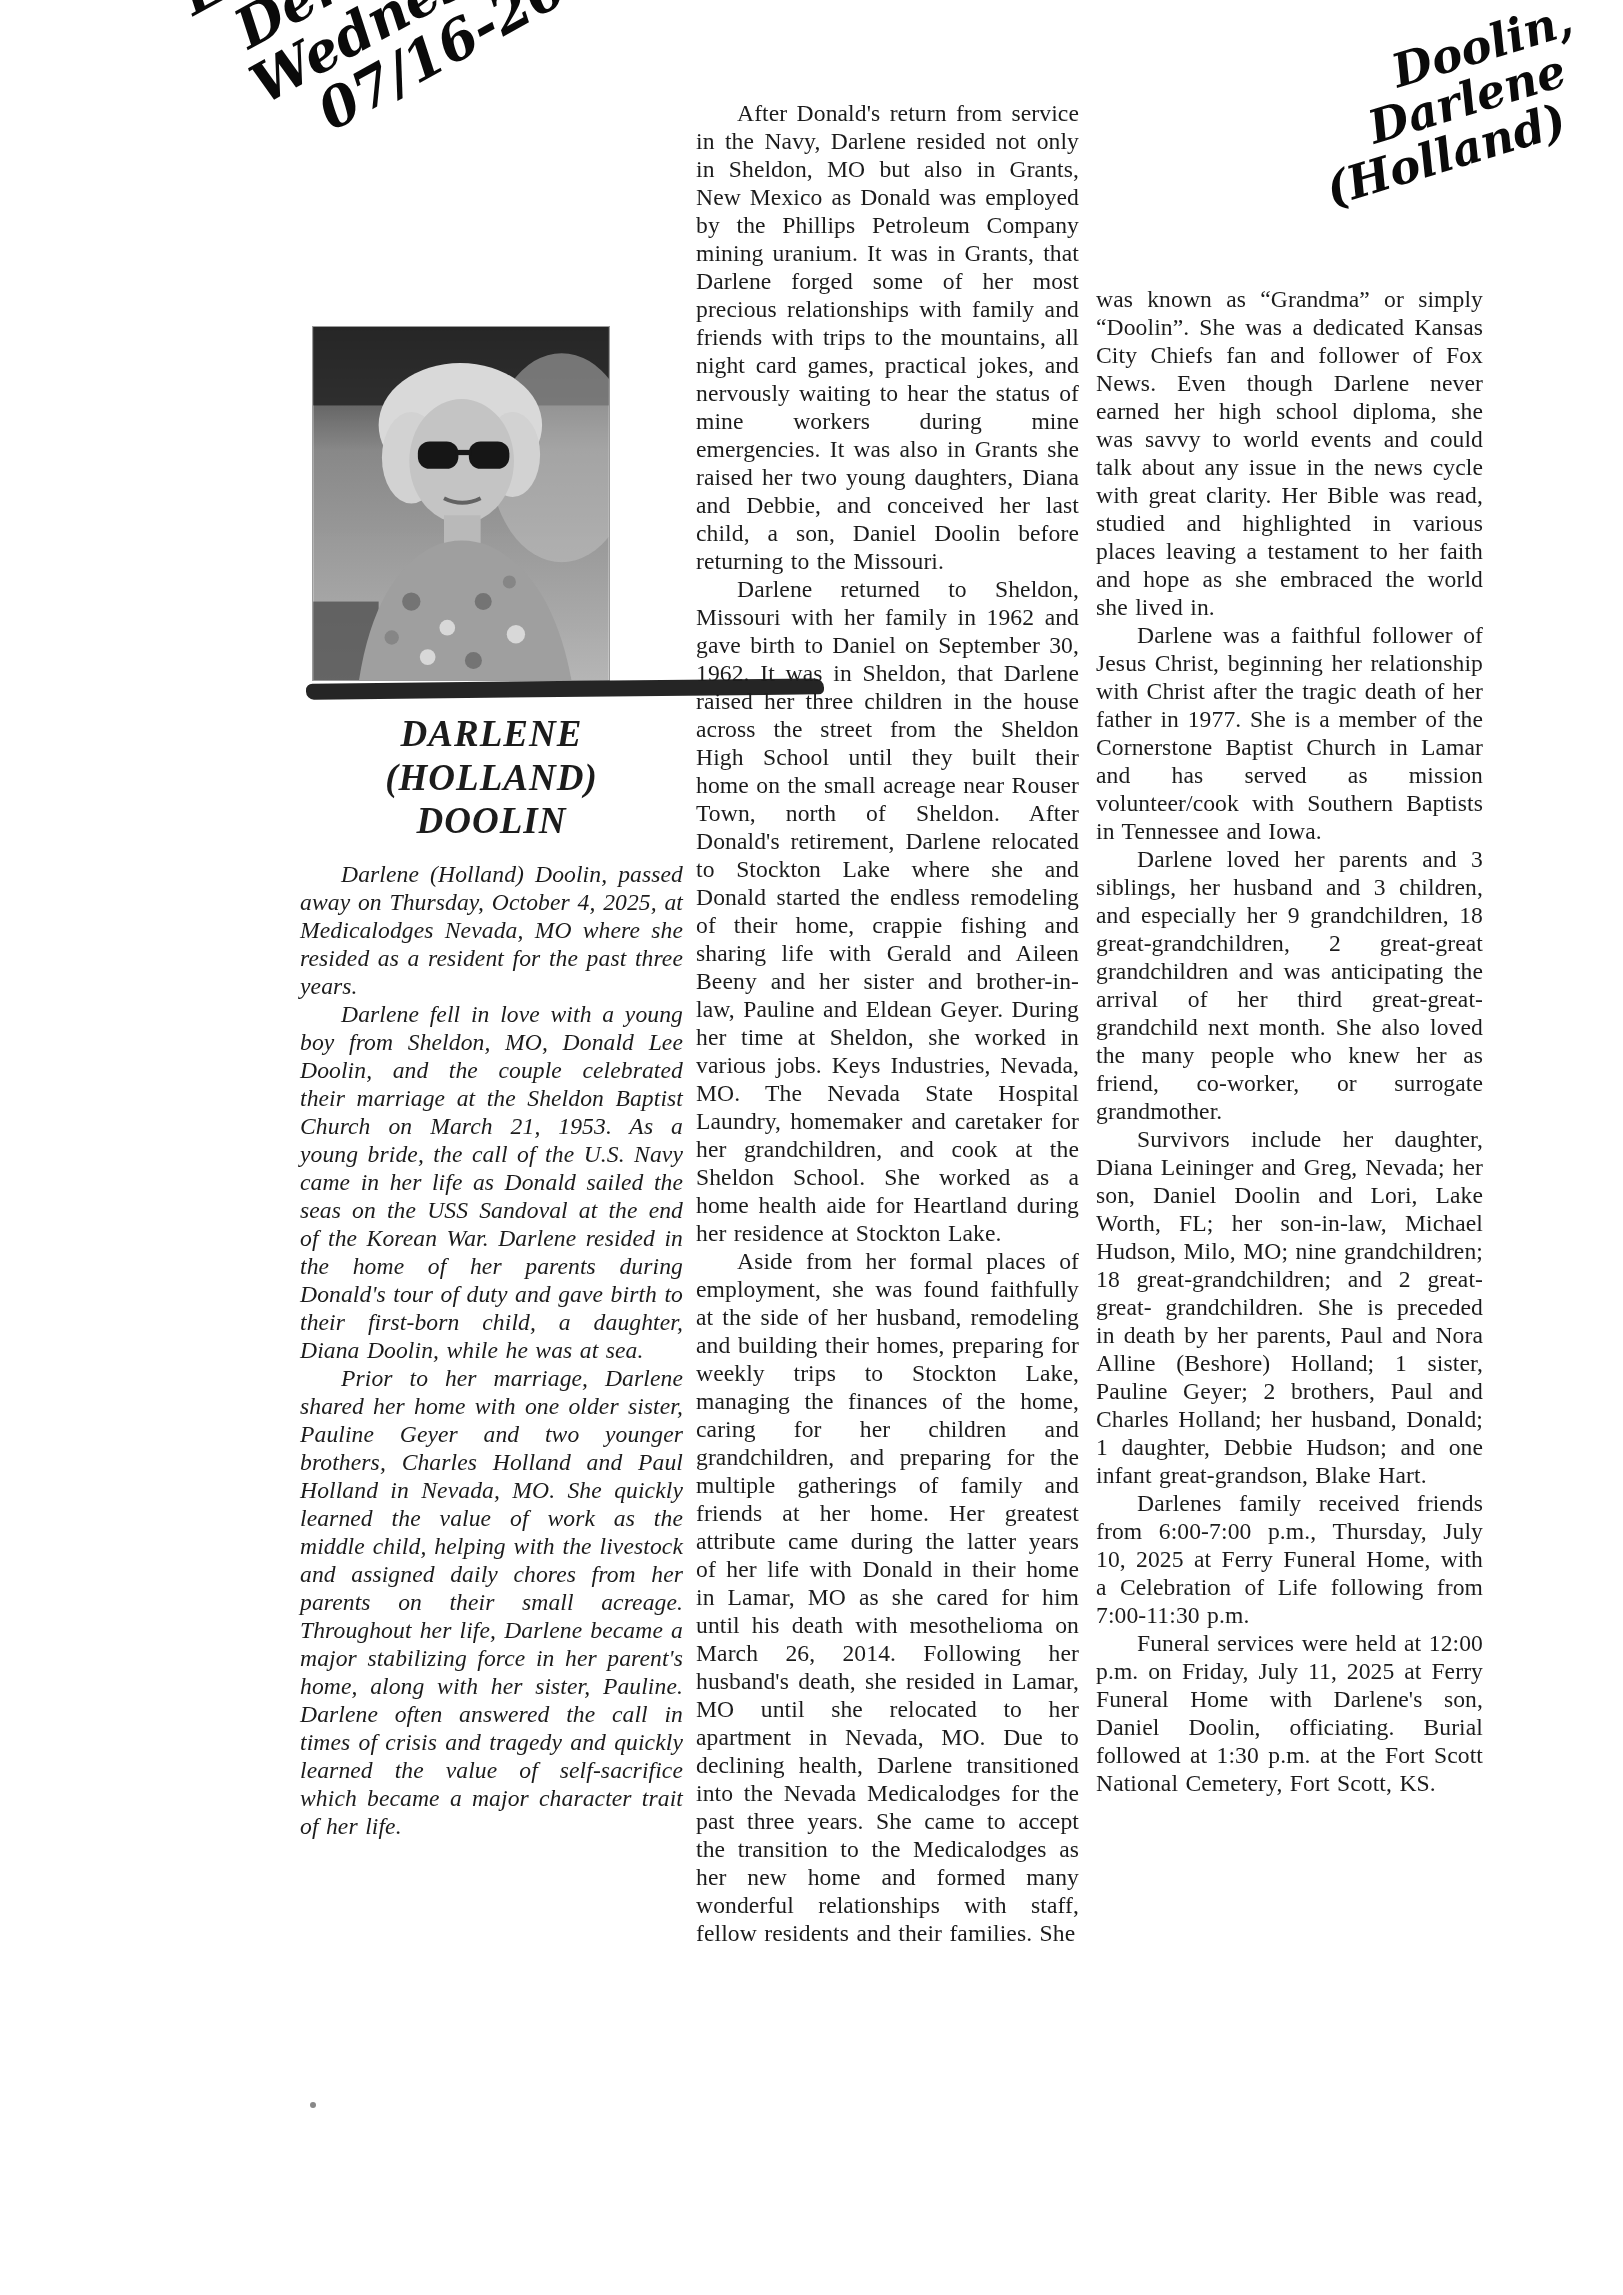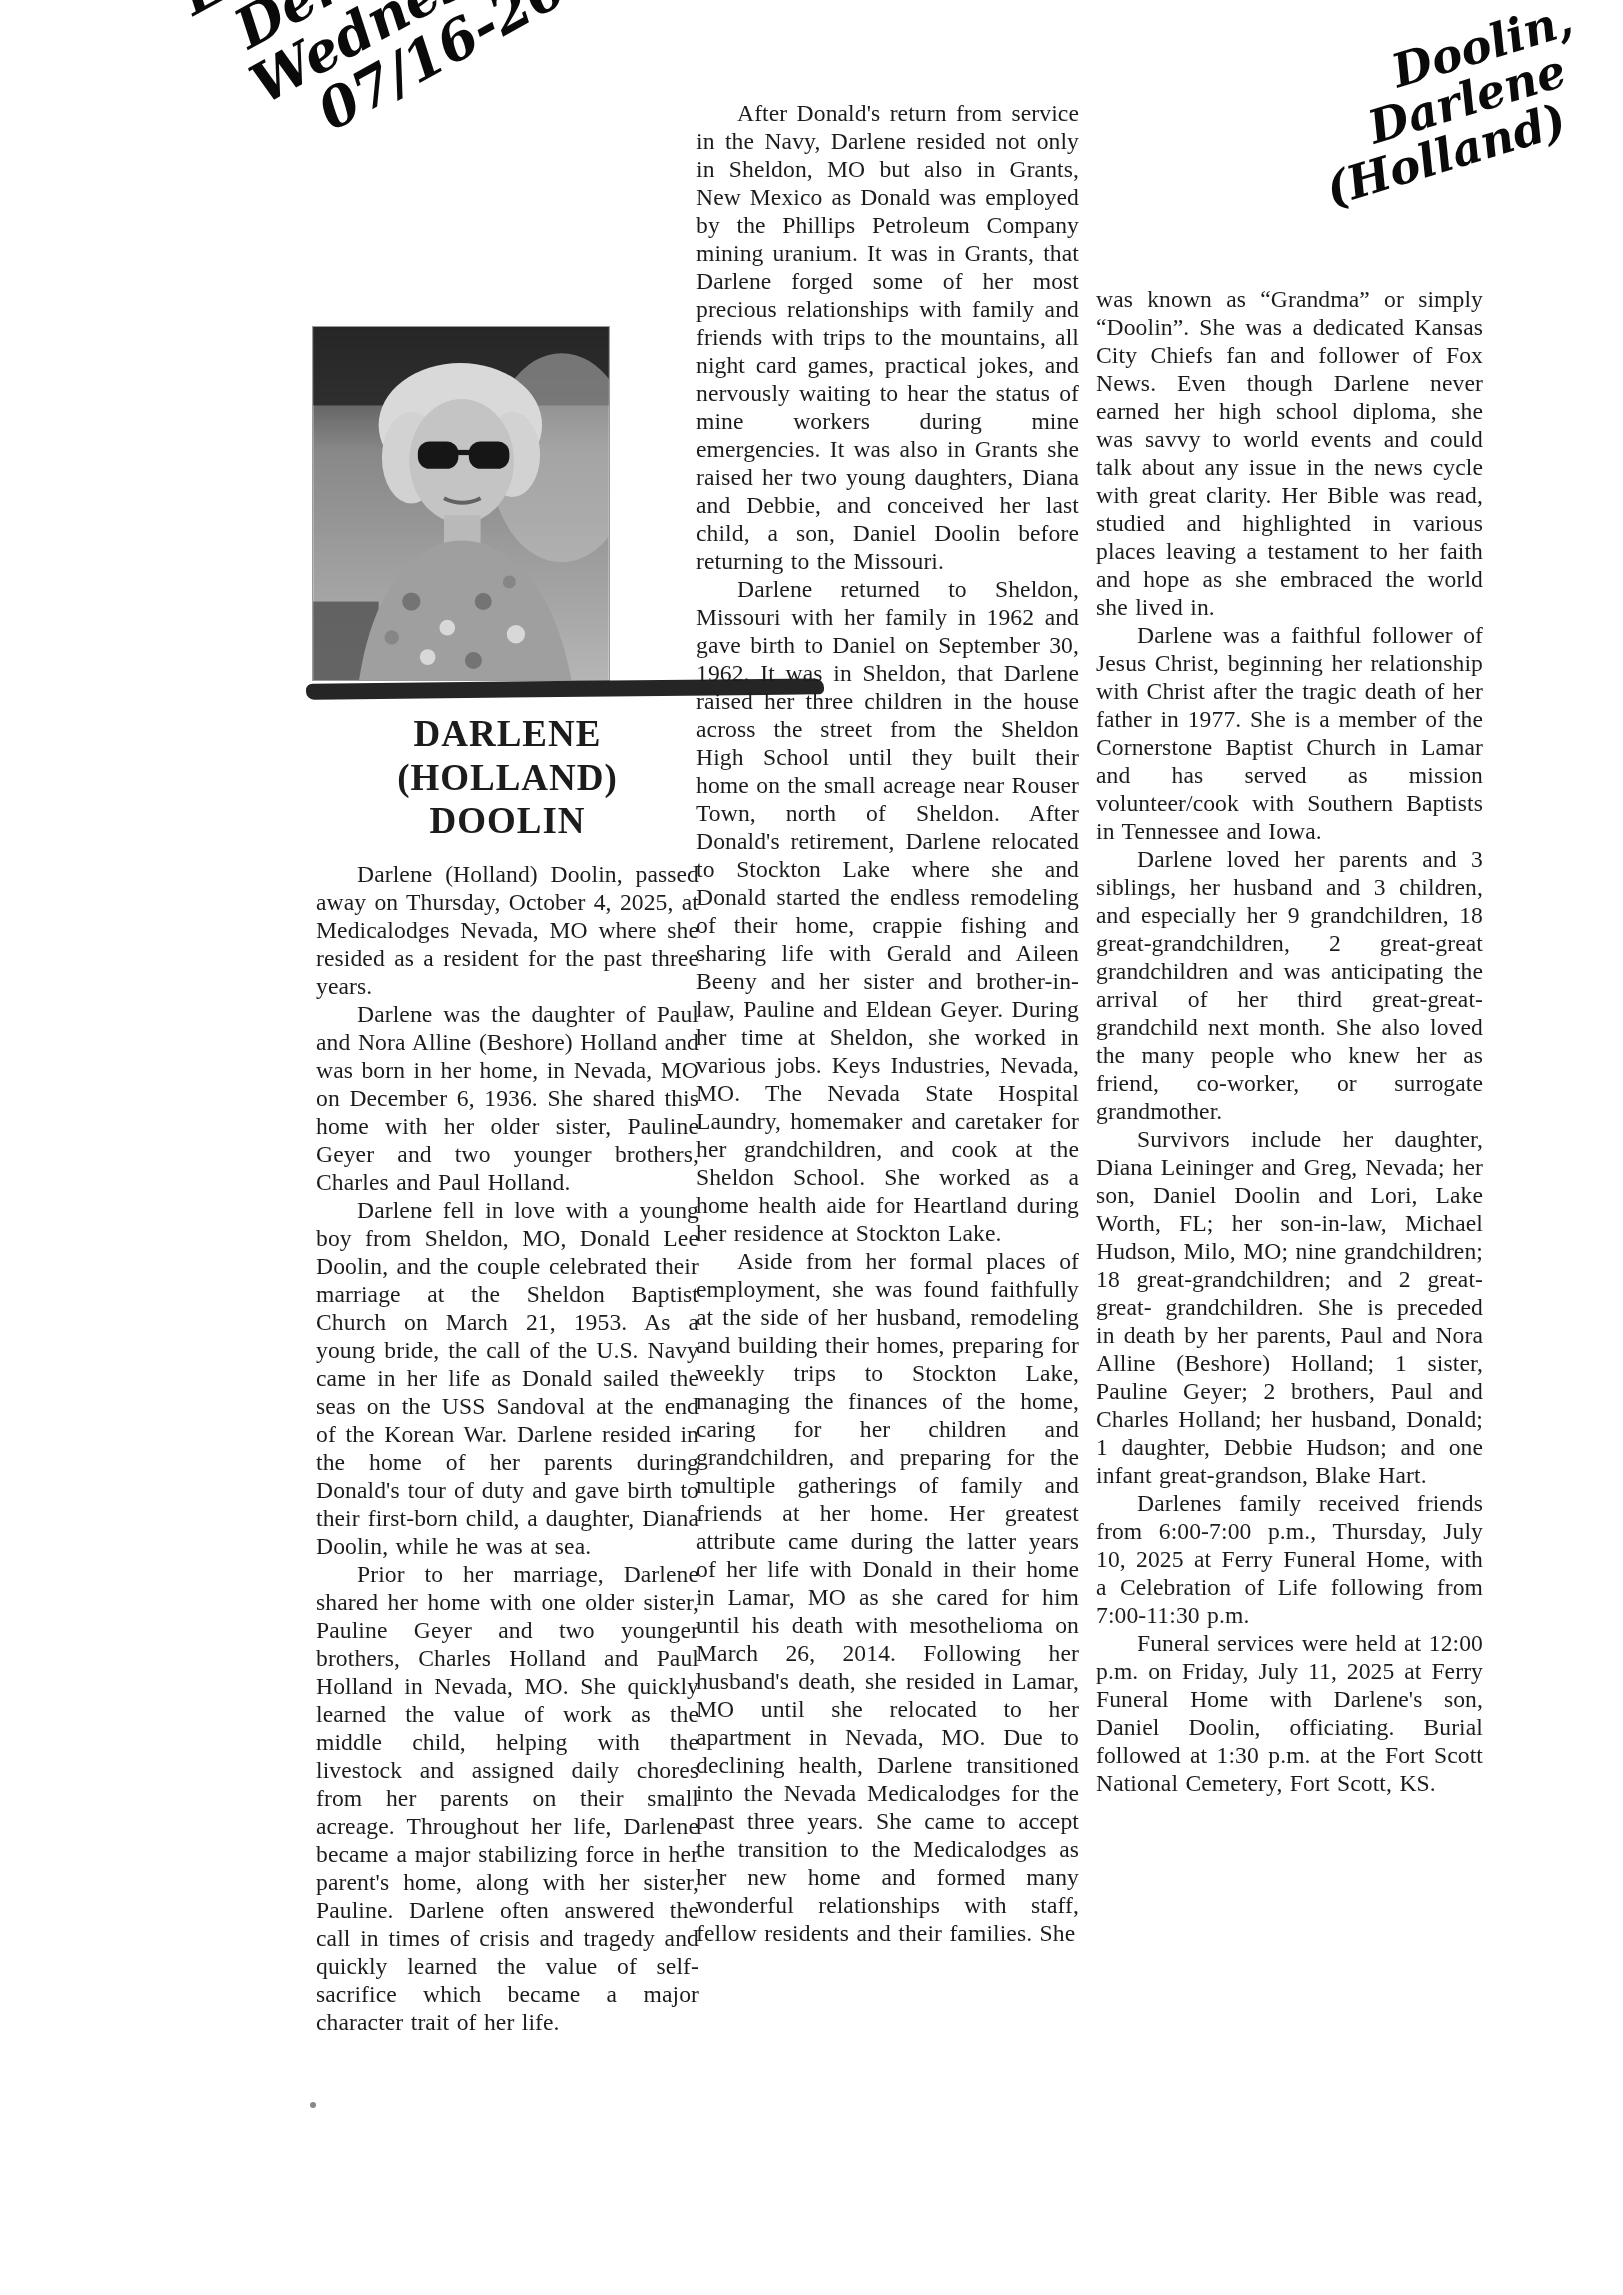--- a/index.html
+++ b/index.html
@@ -69,21 +69,21 @@
   .col{
     position:absolute;
     text-align:justify;
     font-size:23.6px;
     line-height:28px;
     letter-spacing:0.1px;
     word-spacing:.06em;
   }
   .col p{margin:0;text-indent:41px;}
   .col p.p-noindent{text-indent:0;}
-  .col1{left:316px;top:712px;width:383px;}
+  .col1{left:300px;top:712px;width:383px;font-style:italic;}
   .col2{left:696px;top:99px;width:383px;}
   .col3{left:1096px;top:285px;width:387px;}
   .headline{
     text-align:center;
     font-weight:700;
     font-size:37px;
     line-height:1.18;
     letter-spacing:1px;
     margin:0 0 17px 0;
   }
@@ -148,21 +148,20 @@
 
   <div class="scan-streak"></div>
   <div class="scan-speck"></div>
 
   <div class="col col1">
     <h1 class="headline">
       <span>DARLENE (HOLLAND)</span>
       <span>DOOLIN</span>
     </h1>
     <p>Darlene (Holland) Doolin, passed away on Thursday, October 4, 2025, at Medicalodges Nevada, MO where she resided as a resident for the past three years.</p>
-    <p>Darlene was the daughter of Paul and Nora Alline (Beshore) Holland and was born in her home, in Nevada, MO on December 6, 1936. She shared this home with her older sister, Pauline Geyer and two younger brothers, Charles and Paul Holland.</p>
     <p>Darlene fell in love with a young boy from Sheldon, MO, Donald Lee Doolin, and the couple celebrated their marriage at the Sheldon Baptist Church on March 21, 1953. As a young bride, the call of the U.S. Navy came in her life as Donald sailed the seas on the USS Sandoval at the end of the Korean War. Darlene resided in the home of her parents during Donald's tour of duty and gave birth to their first-born child, a daughter, Diana Doolin, while he was at sea.</p>
     <p>Prior to her marriage, Darlene shared her home with one older sister, Pauline Geyer and two younger brothers, Charles Holland and Paul Holland in Nevada, MO. She quickly learned the value of work as the middle child, helping with the livestock and assigned daily chores from her parents on their small acreage. Throughout her life, Darlene became a major stabilizing force in her parent's home, along with her sister, Pauline. Darlene often answered the call in times of crisis and tragedy and quickly learned the value of self-sacrifice which became a major character trait of her life.</p>
   </div>
 
   <div class="col col2">
     <p>After Donald's return from service in the Navy, Darlene resided not only in Sheldon, MO but also in Grants, New Mexico as Donald was employed by the Phillips Petroleum Company mining uranium. It was in Grants, that Darlene forged some of her most precious relationships with family and friends with trips to the mountains, all night card games, practical jokes, and nervously waiting to hear the status of mine workers during mine emergencies. It was also in Grants she raised her two young daughters, Diana and Debbie, and conceived her last child, a son, Daniel Doolin before returning to the Missouri.</p>
     <p>Darlene returned to Sheldon, Missouri with her family in 1962 and gave birth to Daniel on September 30, 1962. It was in Sheldon, that Darlene raised her three children in the house across the street from the Sheldon High School until they built their home on the small acreage near Rouser Town, north of Sheldon. After Donald's retirement, Darlene relocated to Stockton Lake where she and Donald started the endless remodeling of their home, crappie fishing and sharing life with Gerald and Aileen Beeny and her sister and brother-in-law, Pauline and Eldean Geyer. During her time at Sheldon, she worked in various jobs. Keys Industries, Nevada, MO. The Nevada State Hospital Laundry, homemaker and caretaker for her grandchildren, and cook at the Sheldon School. She worked as a home health aide for Heartland during her residence at Stockton Lake.</p>
     <p>Aside from her formal places of employment, she was found faithfully at the side of her husband, remodeling and building their homes, preparing for weekly trips to Stockton Lake, managing the finances of the home, caring for her children and grandchildren, and preparing for the multiple gatherings of family and friends at her home. Her greatest attribute came during the latter years of her life with Donald in their home in Lamar, MO as she cared for him until his death with mesothelioma on March 26, 2014. Following her husband's death, she resided in Lamar, MO until she relocated to her apartment in Nevada, MO. Due to declining health, Darlene transitioned into the Nevada Medicalodges for the past three years. She came to accept the transition to the Medicalodges as her new home and formed many wonderful relationships with staff, fellow residents and their families. She</p>
   </div>
 

